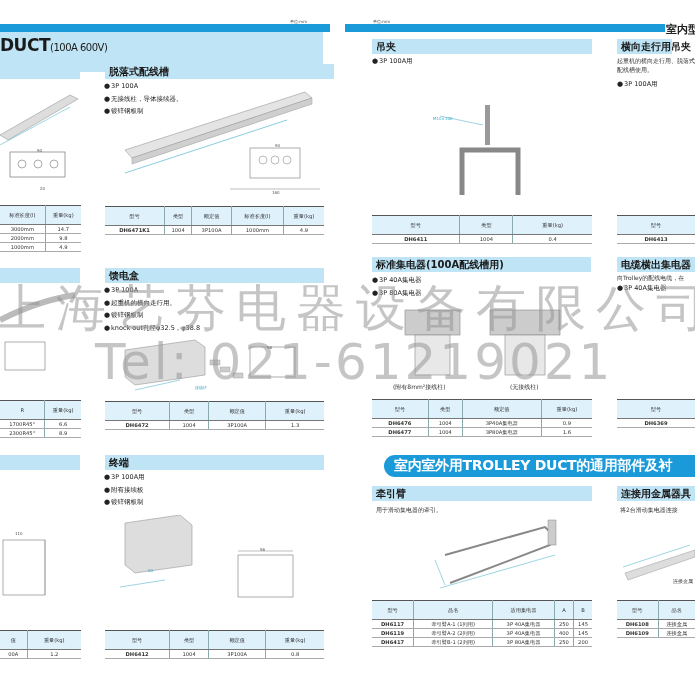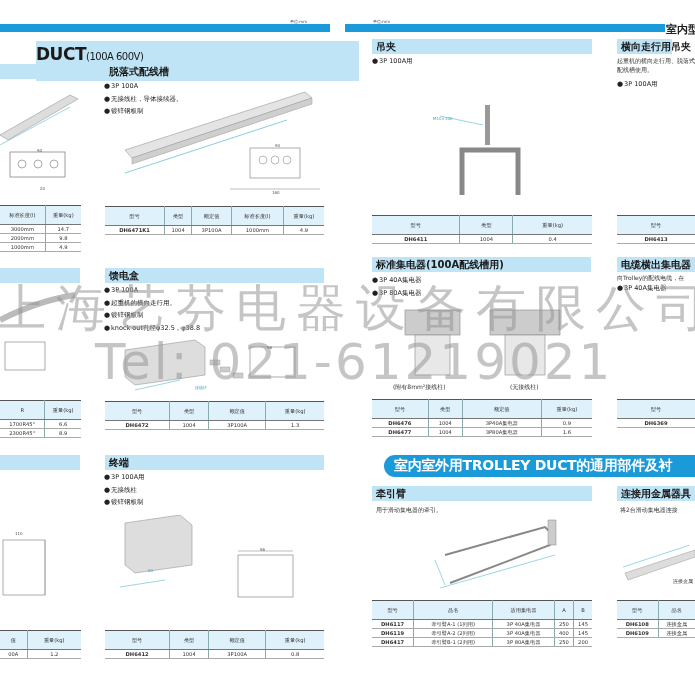--- a/index.html
+++ b/index.html
@@ -5,21 +5,21 @@
   * { box-sizing: border-box; margin: 0; padding: 0; }
   html, body { width: 695px; height: 695px; overflow: hidden; background: #ffffff; }
   body { font-family: "DejaVu Sans", sans-serif; color: #222; position: relative; }
 
   .unit { position: absolute; top: 19px; font-size: 4px; color: #444; }
   .topbar { position: absolute; top: 24px; height: 8px; background: #1a9ad9; }
   .topbar.left { left: 0; width: 330px; }
   .topbar.right { left: 345px; width: 320px; }
   .tab-label { position: absolute; top: 22px; left: 666px; font-size: 11px; font-weight: bold; color: #222; white-space: nowrap; }
 
-  .banner-left { position: absolute; top: 41px; left: 0; width: 323px; height: 40px; background: #bfe4f5; margin-left: 36px; }
+  .banner-left { position: absolute; top: 32px; left: 0; width: 323px; height: 40px; background: #bfe4f5; }
   .banner-left .big { position: absolute; left: 0; top: 3px; font-size: 17px; font-weight: bold; color: #1a1a1a; letter-spacing: -0.5px; }
   .banner-left .small { font-size: 10px; font-weight: normal; }
 
   .sec-head { position: absolute; height: 15px; background: #bfe4f5; }
   .sec-head span { position: absolute; left: 4px; top: 0; font-size: 10px; font-weight: bold; color: #1a1a1a; line-height: 15px; white-space: nowrap; }
 
   .bullets { position: absolute; font-size: 6.5px; line-height: 12.5px; color: #222; }
   .bullets div::before { content: "●"; font-size: 7px; margin-right: 1px; }
   .desc { position: absolute; font-size: 6px; line-height: 9px; color: #333; }
 
@@ -207,21 +207,21 @@
     <td>1.3</td>
   </tr>
 </tbody>
   </table>
 
 <div class="sec-head" style="top:455px;left:105px;width:219px">
     <span>终端</span>
   </div>
 <div class="bullets" style="left:104px;top:471px">
   <div>3P 100A用</div>
-  <div>无接线柱</div>
+  <div>附有接续板</div>
   <div>镀锌钢板制</div>
 </div>
 <svg class="img" style="left:120px;top:515px" width="200" height="95">
   <polygon points="5,8 60,0 72,10 72,50 15,58 5,50" fill="#ddd" stroke="#999" stroke-width="0.6"></polygon>
   <line x1="0" y1="72" x2="45" y2="65" stroke="#3aa9c9" stroke-width="0.5"></line>
   <rect x="118" y="40" width="55" height="42" fill="none" stroke="#777" stroke-width="0.6"></rect>
   <line x1="118" y1="36" x2="173" y2="36" stroke="#555" stroke-width="0.4"></line>
 </svg>
 <span class="dim cyan" style="left:148px;top:568px">60</span>
 <span class="dim" style="left:260px;top:547px">96</span>

